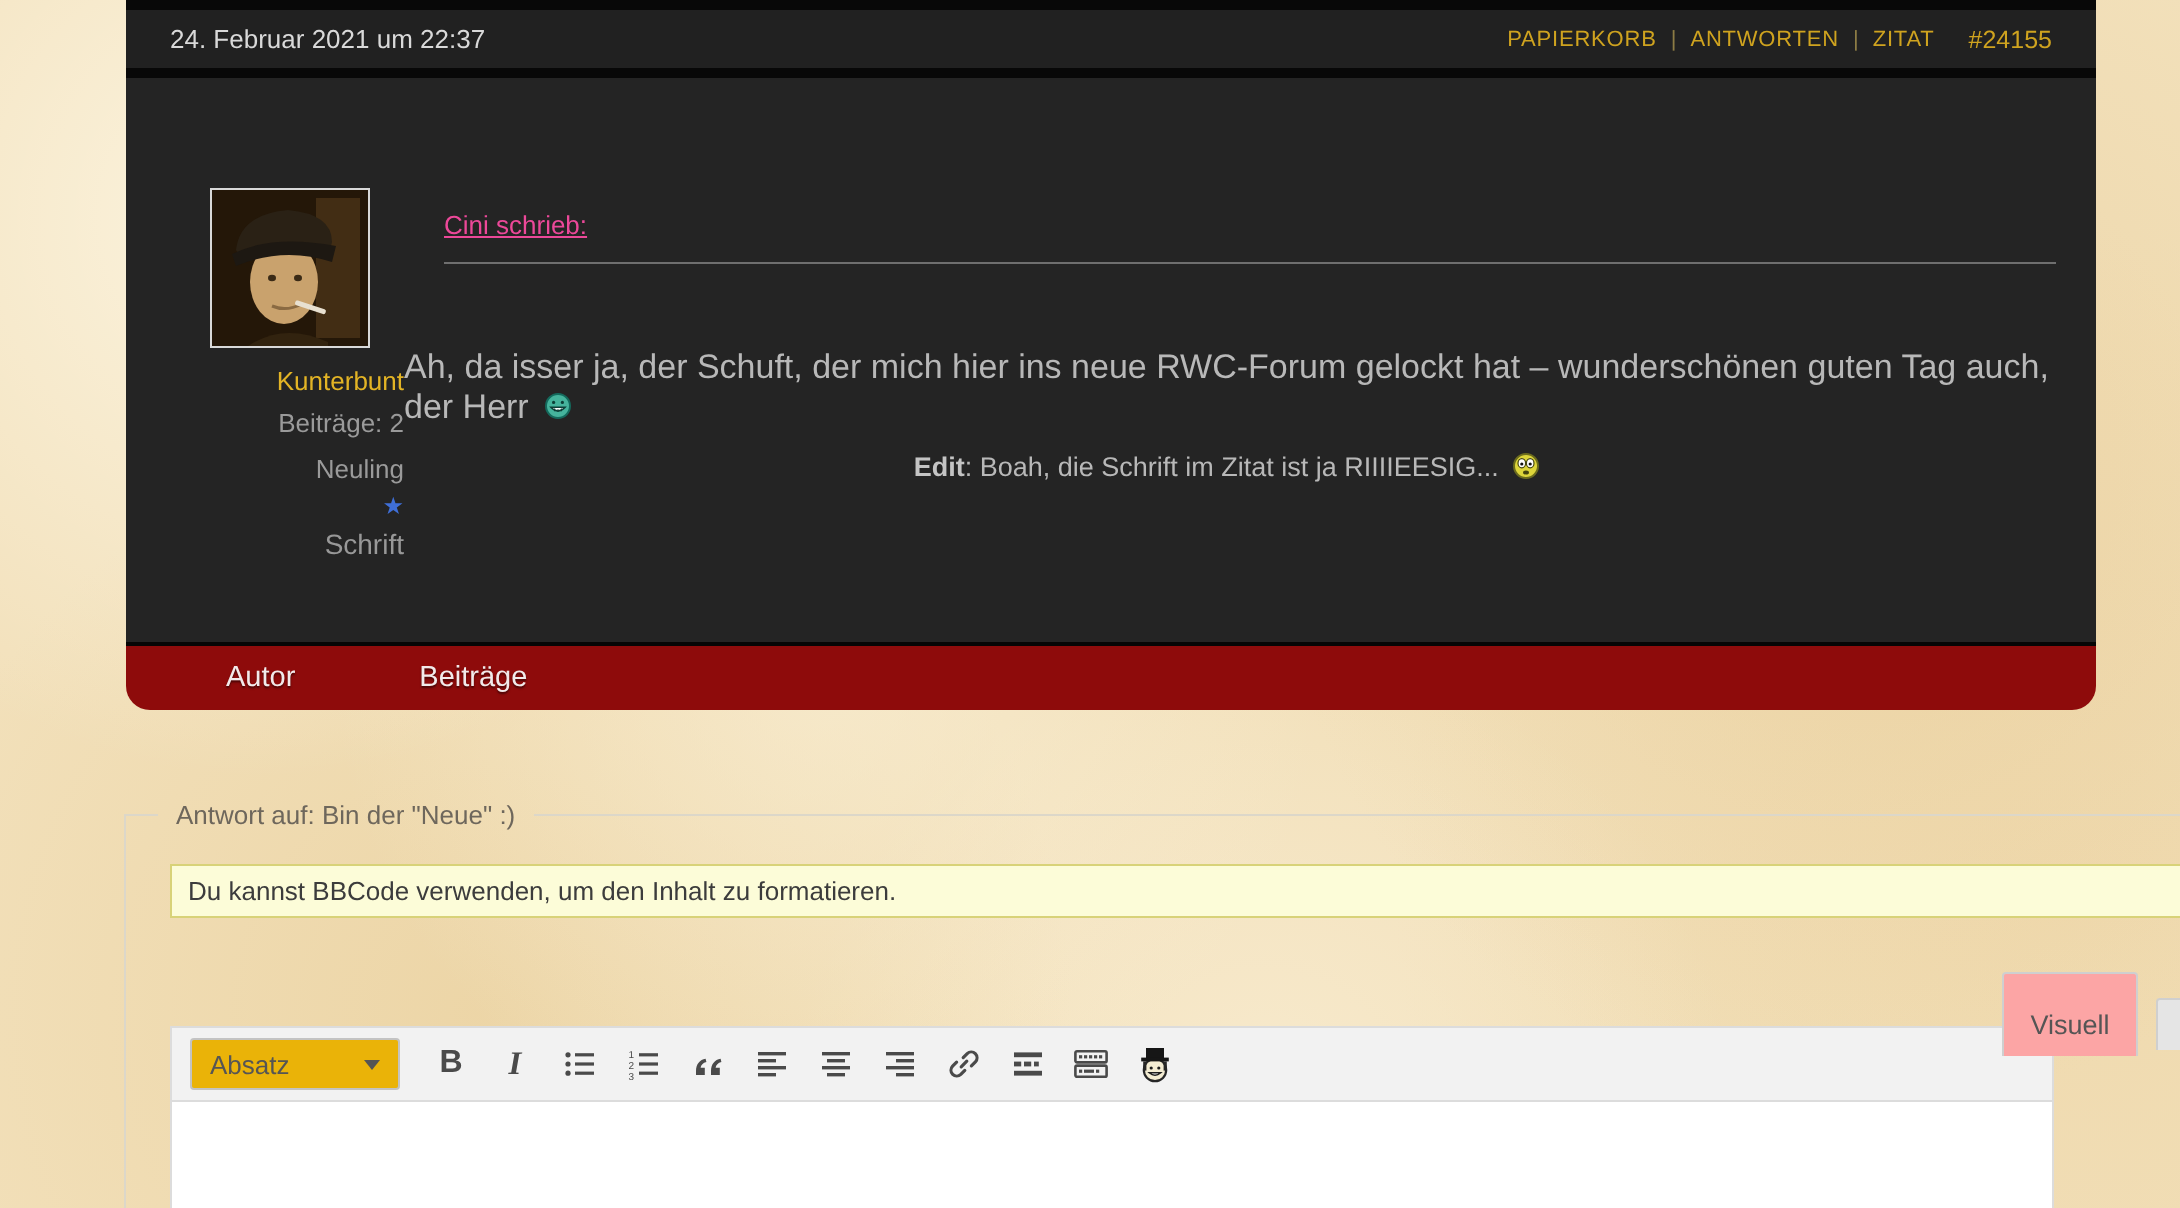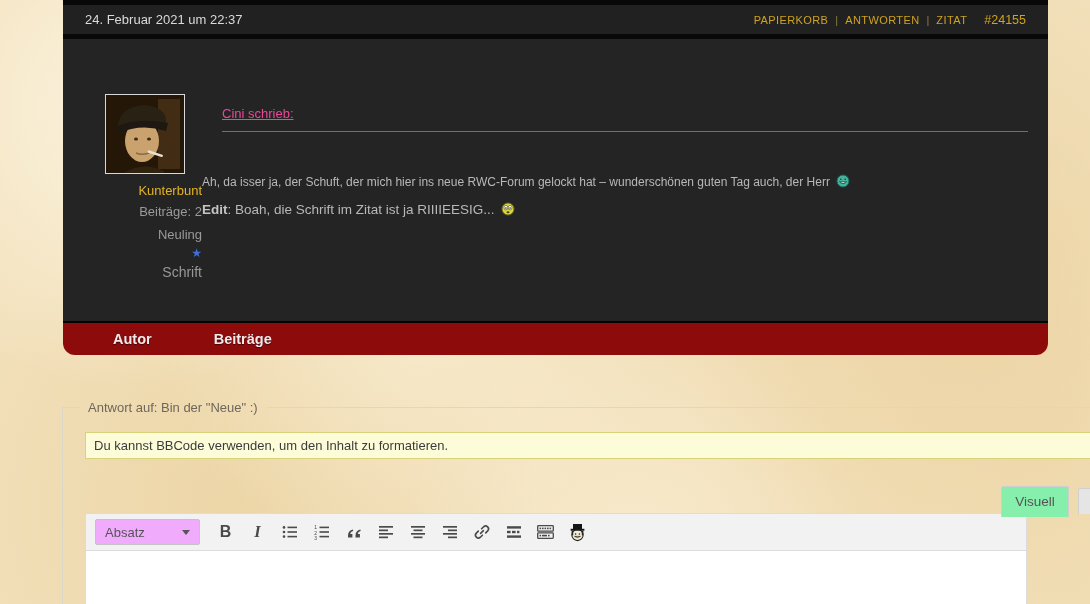--- a/index.html
+++ b/index.html
@@ -41,30 +41,30 @@
   .author-name { display:block; color:#e3b425; margin-top:9px; text-decoration:none; font-size:13px; }
   .author-meta { margin-top:5px; line-height:18px; }
   .author-star { color:#3f6fd8; font-size:12px; margin-top:2px; }
   .author-status { margin-top:4px; font-size:14px; color:#989898; }
 
   .content-col { flex:1; color:#b8b8b8; }
   .quote { margin:46px 0 0 20px; }
   .quote-header { color:#ec4899; font-size:13px; text-decoration:underline; }
   .quote-hr { border:none; border-bottom:1px solid #6f6f6f; margin-top:9px; }
   .quote-text { margin-top:12px; font-size:23px; color:#b4b4b4; letter-spacing:.2px; }
-  .body-para { margin-top:42px; font-size:12px; color:#b8b8b8; }
-  .edit-para { margin-top:11px; font-size:13.5px; color:#b8b8b8; }
+  .body-para { margin-top:42px; font-size:17px; color:#b8b8b8; }
+  .edit-para { margin-top:11px; font-size:13.5px; color:#b8b8b8;text-align:center; }
   .edit-label { font-weight:bold; color:#c4c4c4; }
   .inline-emoji { display:inline-block; vertical-align:middle; margin:0 3px; }
 
   .table-footer {
     height:34px; background:#8e0b0b; border-top:2px solid #050505;
     border-radius:0 0 12px 12px;
     display:flex; align-items:center;
-    color:#f2eaea; font-weight:bold; font-size:14.5px;
+    color:#f2eaea; font-weight:normal; font-size:14.5px;
     text-shadow:0 1px 1px rgba(0,0,0,.5);
   }
   .col-h-author { margin-left:50px; }
   .col-h-posts { margin-left:62px; }
 
   
   .reply-fieldset {
     position:absolute; left:62px; top:400px; width:985px; height:260px;
     border:1px solid #dcd7c9; padding:0;
   }
@@ -75,29 +75,29 @@
     margin:17px 0 0 22px; width:1066px; height:27px;
     background:#fcfcd8; border:1px solid #d8d278;
     font-size:13px; color:#3c3c3c; line-height:25px; padding-left:8px;
   }
   .tabs-row { margin-top:24px; padding-right:20px; text-align:right; height:30px; position:relative; z-index:2; }
   .tab {
     display:inline-block; vertical-align:bottom; cursor:pointer;
     padding:5px 13px; background:#e5e5e5; border:1px solid #cfcfcf; border-bottom:none;
     color:#555; font-size:13.5px; margin-left:5px; border-radius:2px 2px 0 0;
   }
-  .tab.active { background:#86efac; padding-top:7px; padding-bottom:8px; position:relative; top:3px; }
+  .tab.active { background:#fca5a5; padding-top:18px; padding-bottom:8px; position:relative; top:3px; }
 
   .editor-toolbar {
     margin-left:22px; width:942px; height:38px;
     background:#f2f2f2; border:1px solid #dcdcdc;
     display:flex; align-items:center; padding-left:9px; position:relative; z-index:1;
   }
   .format-select {
-    width:105px; height:26px; background:#f0abfc; border:1px solid #c3c3c3; border-radius:2px;
+    width:105px; height:26px; background:#eab308; border:1px solid #c3c3c3; border-radius:2px;
     display:flex; align-items:center; justify-content:space-between;
     padding:0 9px; font-size:13px; color:#555; cursor:pointer; margin-right:7px;
   }
   .caret-down { width:0; height:0; border-left:4px solid transparent; border-right:4px solid transparent; border-top:5px solid #555; }
   .tb-btn {
     width:27px; height:27px; display:flex; align-items:center; justify-content:center;
     margin-left:5px; cursor:pointer; border-radius:2px; color:#4a4a4a;
   }
   .tb-bold { font-weight:800; font-size:16px; }
   .tb-italic { font-style:italic; font-size:16.5px; font-family:"Liberation Serif", serif; font-weight:600; }

